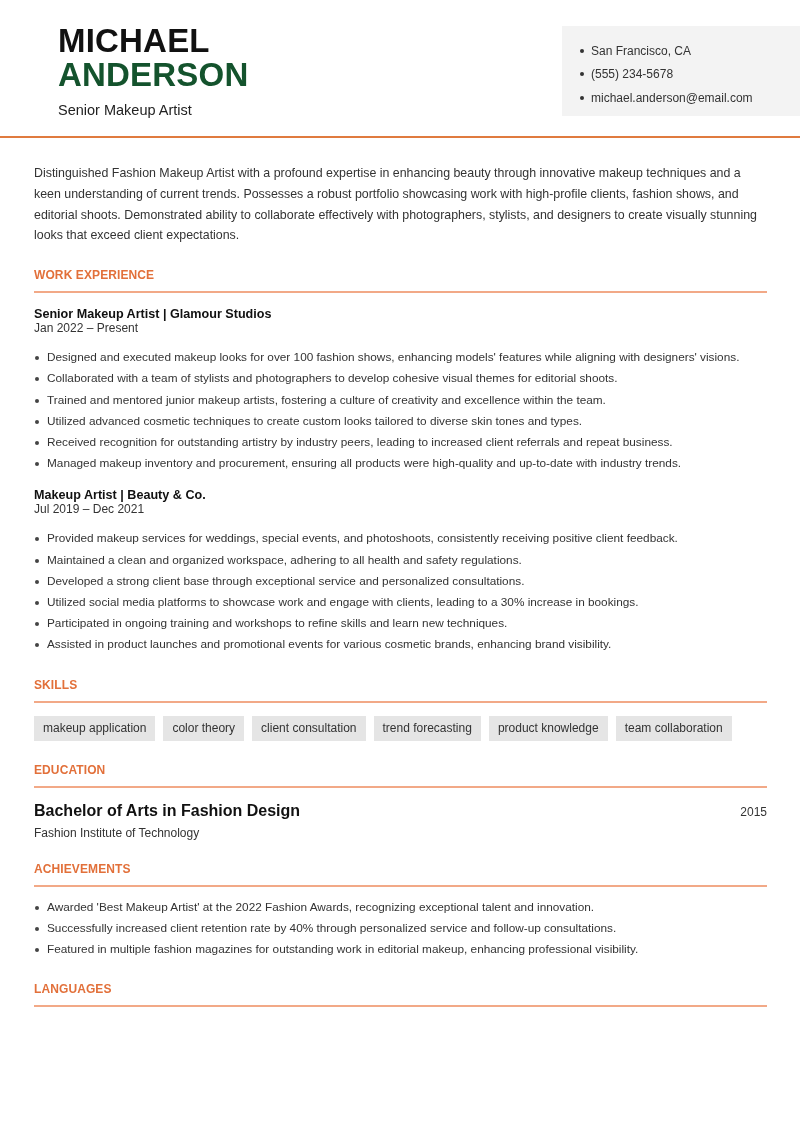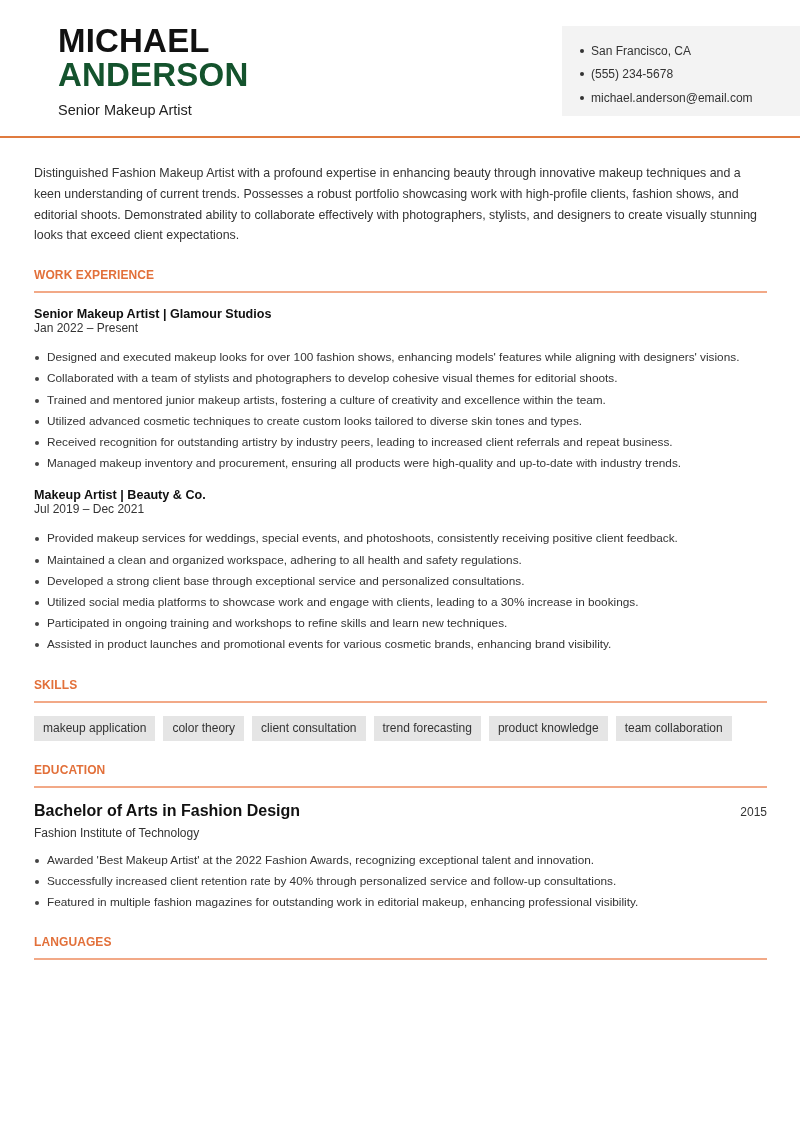--- a/index.html
+++ b/index.html
@@ -110,20 +110,21 @@
 
   <div class="section-title">EDUCATION</div>
   <div class="edu">
     <div class="edu-header">
       <span class="edu-degree">Bachelor of Arts in Fashion Design</span>
       <span class="edu-year">2015</span>
     </div>
     <div class="edu-school">Fashion Institute of Technology</div>
   </div>
 
+  <div class="section-title">ACHIEVEMENTS</div>
   <ul class="bullets" style="margin-top:10px;">
     <li>Awarded 'Best Makeup Artist' at the 2022 Fashion Awards, recognizing exceptional talent and innovation.</li>
     <li>Successfully increased client retention rate by 40% through personalized service and follow-up consultations.</li>
     <li>Featured in multiple fashion magazines for outstanding work in editorial makeup, enhancing professional visibility.</li>
   </ul>
 
   <div class="section-title">LANGUAGES</div>
 </div>
 
 </body></html>

